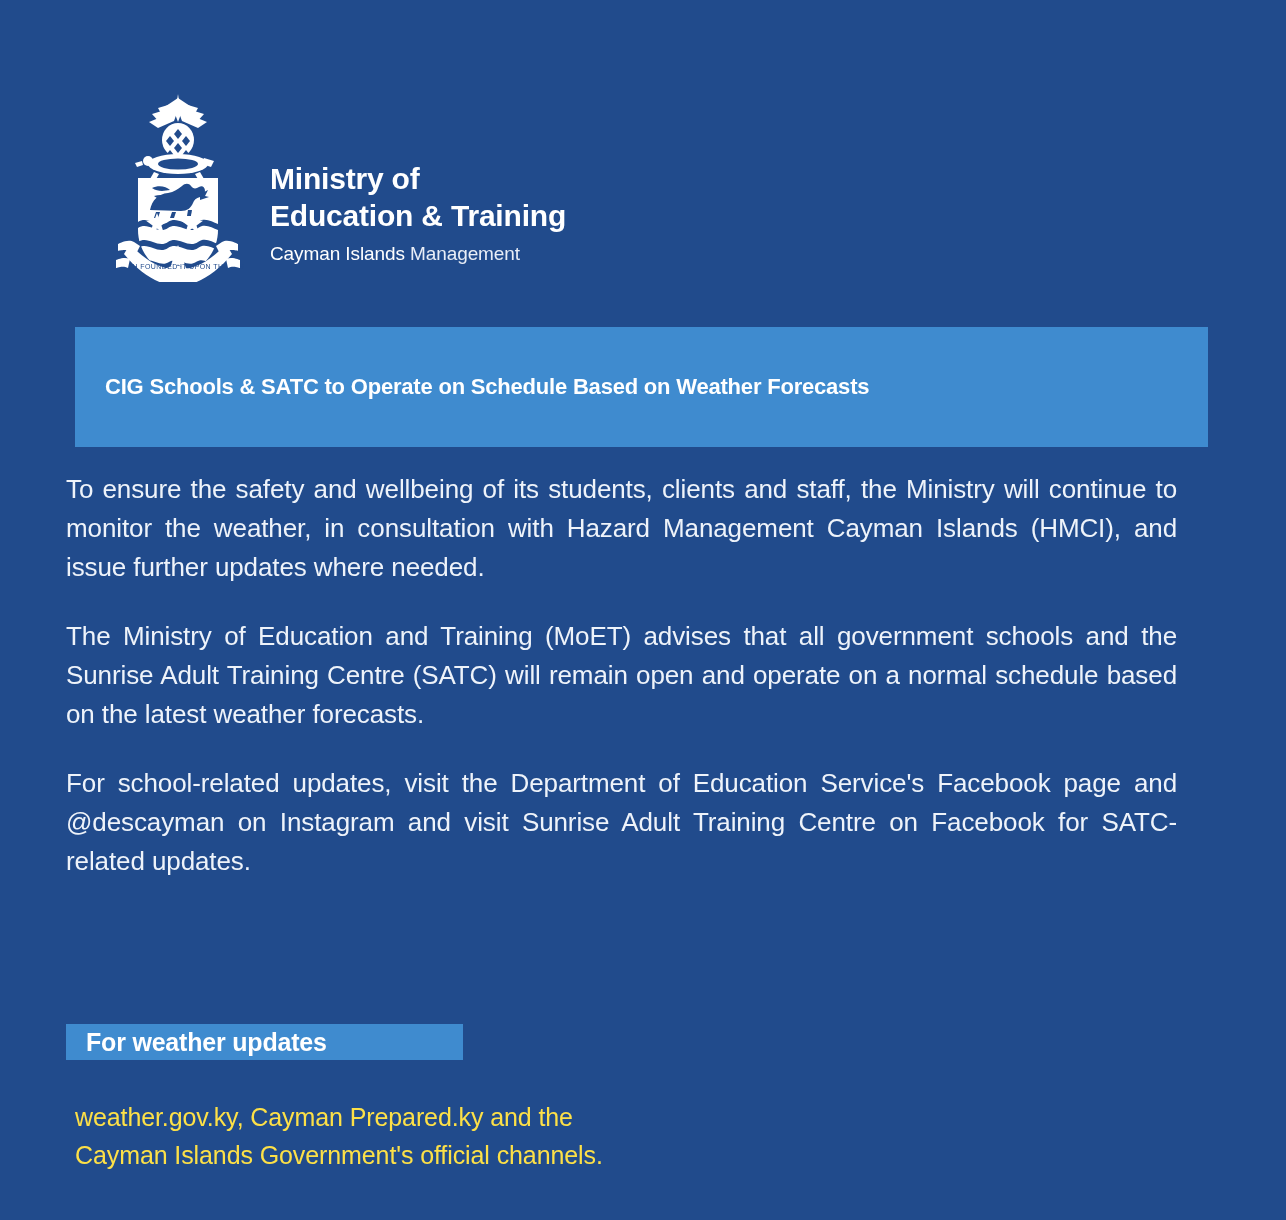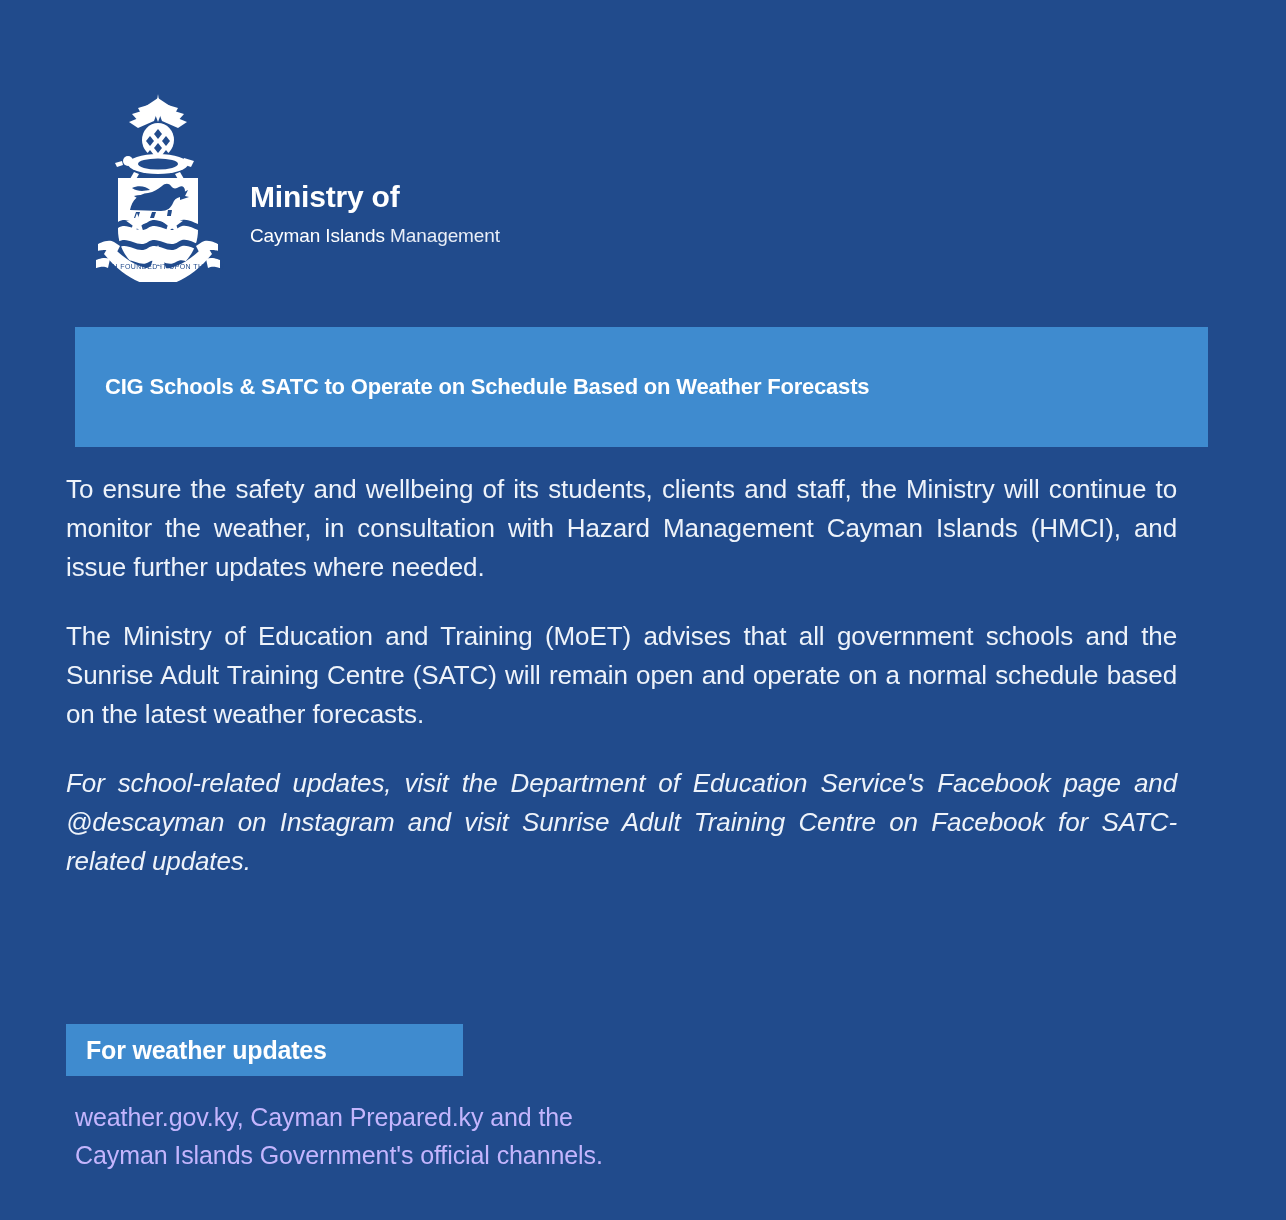--- a/index.html
+++ b/index.html
@@ -19,21 +19,21 @@
     position: relative;
     width: 1286px;
     height: 1220px;
     background: #214b8c;
     box-sizing: border-box;
   }
 
   
   .header {
     position: absolute;
-    left: 92px;
+    left: 112px;
     top: 92px;
     display: flex;
     align-items: center;
     gap: 26px;
   }
 
   .crest {
     width: 132px;
     height: 190px;
     flex: 0 0 auto;
@@ -99,29 +99,29 @@
 
   .para {
     color: #eef3fa;
     font-size: 26px;
     line-height: 1.50;
     text-align: justify;
     text-justify: inter-word;
     margin: 0 0 30px 0;
     letter-spacing: -0.1px;
   }
-  .para:last-child { margin-bottom: 0; font-style: italic; }
+  .para:last-child { margin-bottom: 0; }
 
   
   .weather-badge {
     position: absolute;
     left: 66px;
     top: 1024px;
     width: 397px;
-    height: 52px;
+    height: 36px;
     background: #3f8bcf;
     display: flex;
     align-items: center;
     box-sizing: border-box;
     padding-left: 20px;
   }
 
   .weather-badge-text {
     color: #ffffff;
     font-size: 25px;
@@ -132,21 +132,21 @@
 
   
   .footer-channels {
     position: absolute;
     left: 75px;
     top: 1098px;
     width: 1000px;
   }
 
   .footer-line {
-    color: #c4b5fd;
+    color: #fde047;
     font-size: 25px;
     line-height: 1.52;
     letter-spacing: -0.1px;
     white-space: nowrap;
   }
 </style>
 </head>
 <body>
 
 <div class="poster">
@@ -218,20 +218,21 @@
         <path d="M18 152 c16 18 34 26 48 26 c14 0 32 -8 48 -26 l6 10 c-18 22 -38 32 -54 32 c-16 0 -36 -10 -54 -32 Z"></path>
         <text x="66" y="177" font-family="Liberation Sans, sans-serif" font-size="7" fill="#214b8c" text-anchor="middle" letter-spacing="0.4">HE HATH FOUNDED IT UPON THE SEAS</text>
 
         <path d="M4 168 c0 0 8 -4 14 -1 l-2 9 c-5 -3 -12 0 -12 0 Z"></path>
         <path d="M128 168 c0 0 -8 -4 -14 -1 l2 9 c5 -3 12 0 12 0 Z"></path>
       </g>
     </svg>
 
     <div class="wordmark">
       <div class="wordmark-line1">Ministry of</div>
+      <div class="wordmark-line2">Education &amp; Training</div>
       <div class="wordmark-sub"><span class="sub-bold">Cayman Islands</span> <span class="sub-light">Management</span></div>
     </div>
   </div>
 
   <div class="headline-banner">
     <div class="headline-text">CIG Schools &amp; SATC to Operate on Schedule Based on Weather Forecasts</div>
   </div>
 
   <div class="body-copy">
     <p class="para">To ensure the safety and wellbeing of its students, clients and staff, the Ministry will continue to monitor the weather, in consultation with Hazard Management Cayman Islands (HMCI), and issue further updates where needed.</p>

